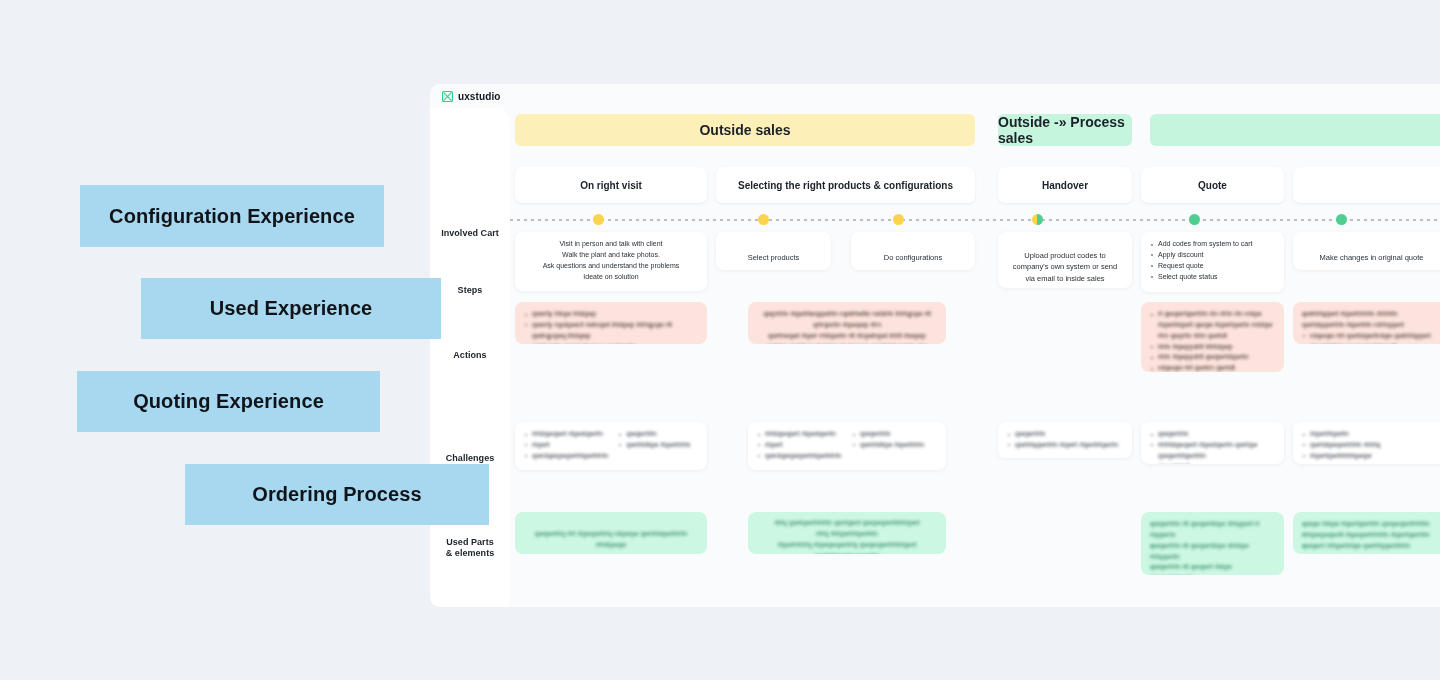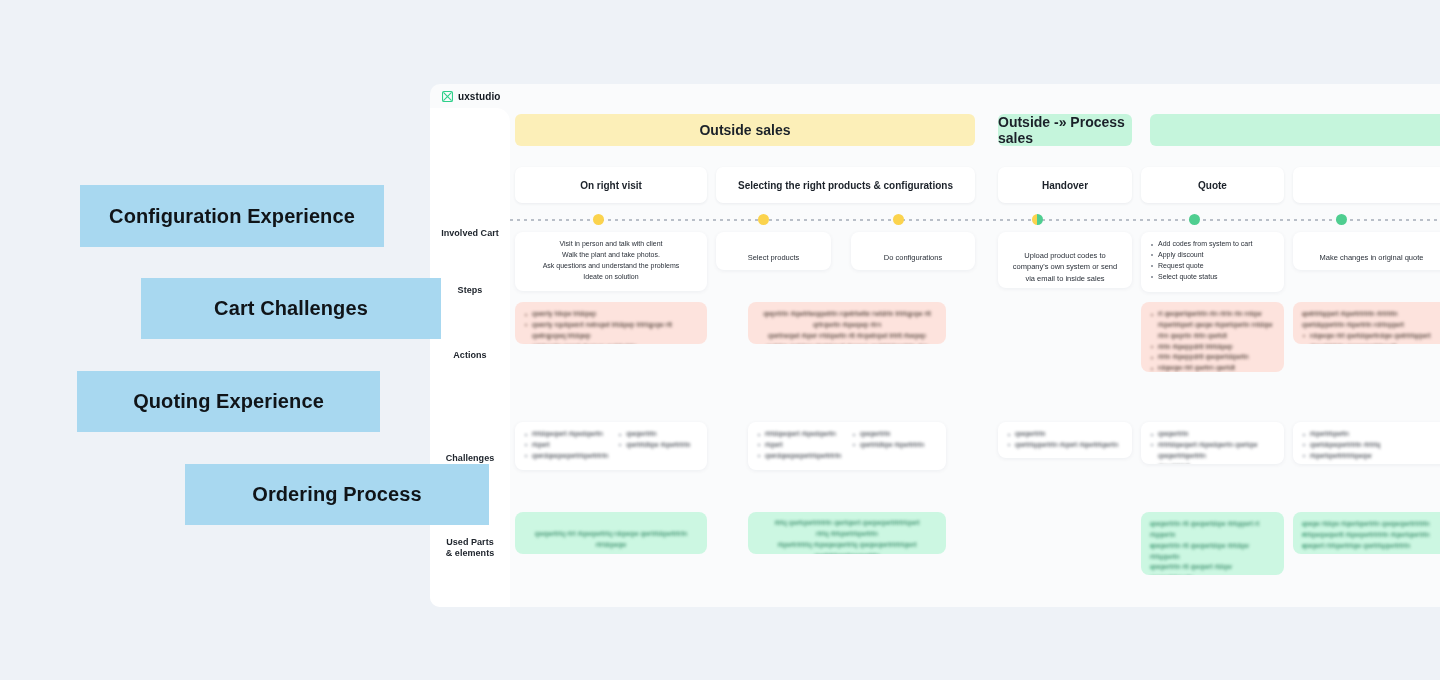--- a/index.html
+++ b/index.html
@@ -139,21 +139,21 @@
   .two-col ul{flex:1;}
 </style>
 </head>
 <body>
 
 <div id="chips">
   <div class="chip chip-0">
     <span>Configuration  Experience</span>
   </div>
   <div class="chip chip-1">
-    <span>Cart  Challenges</span>
+    <span>Used  Experience</span>
   </div>
   <div class="chip chip-3">
     <span>Ordering Process</span>
   </div>
   <div class="chip chip-2">
     <span>Quoting Experience</span>
   </div>
 </div>
 
 <div id="board">

